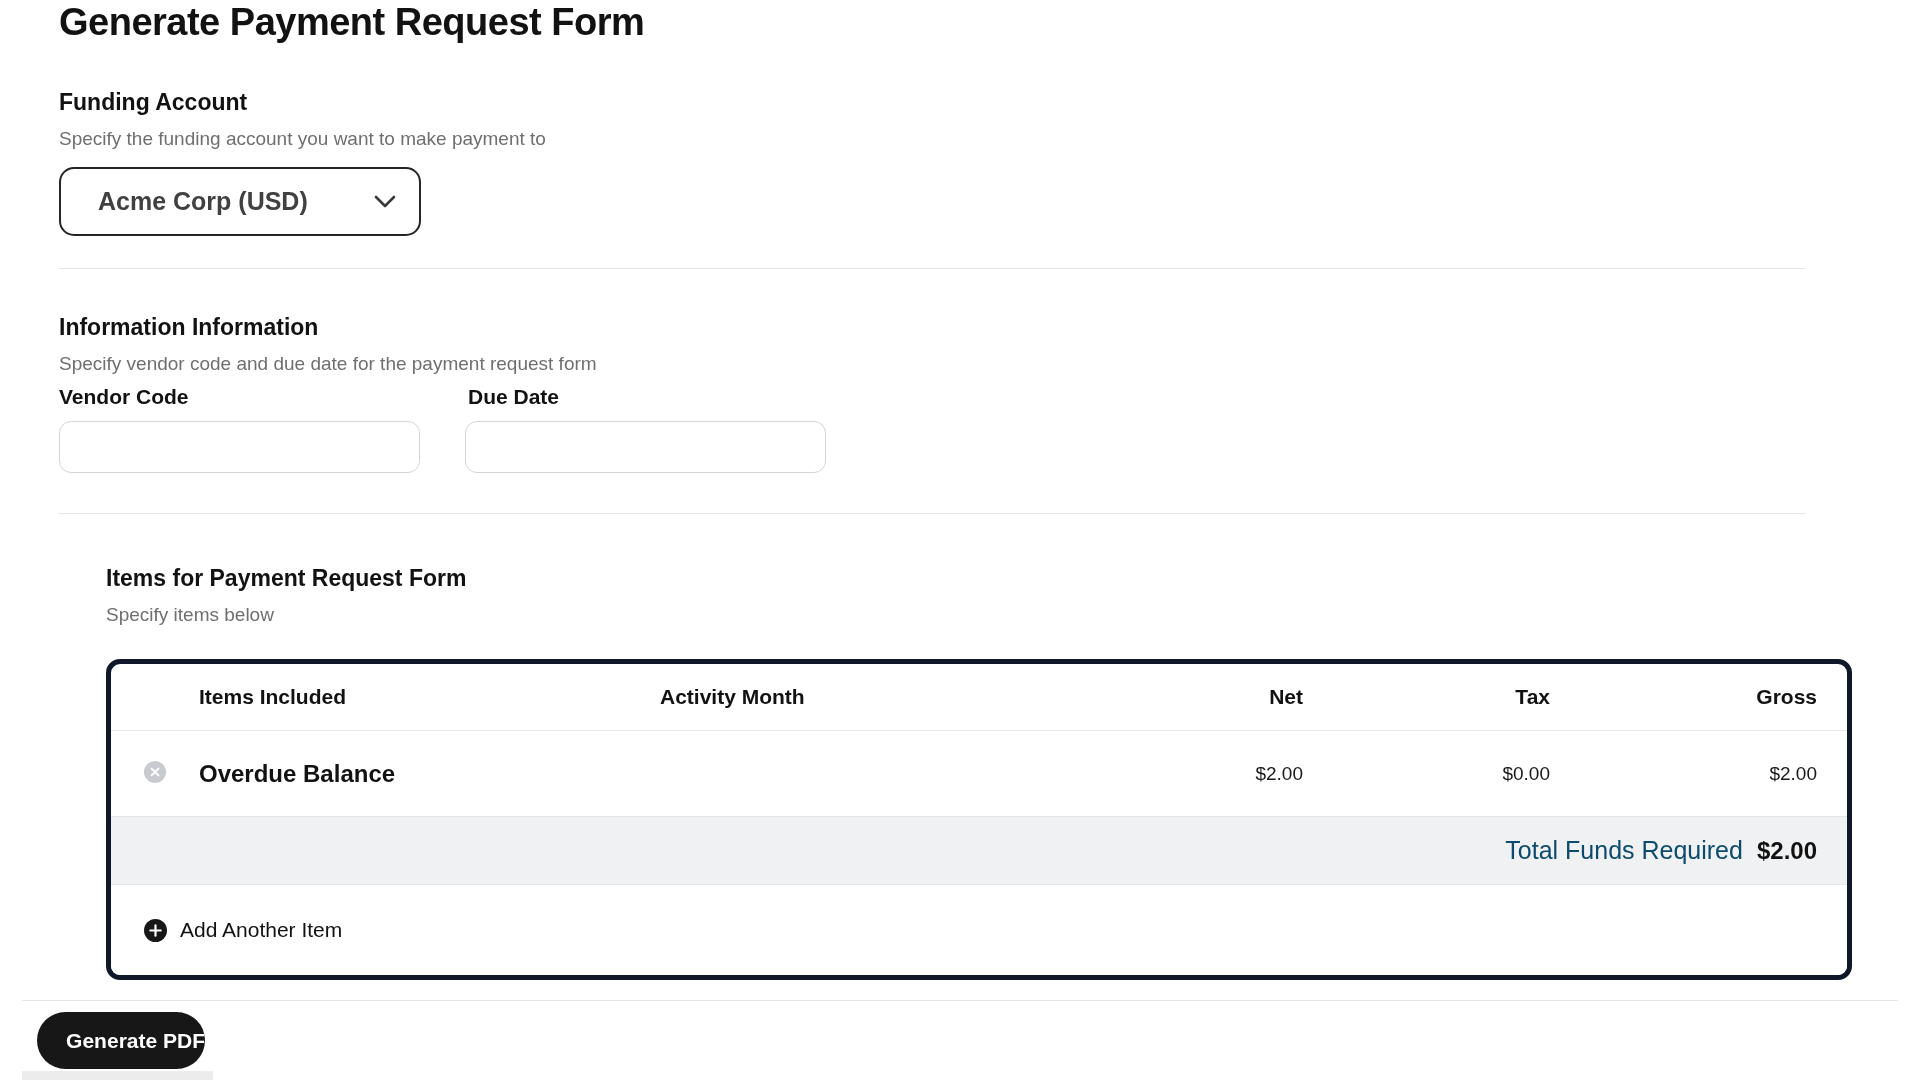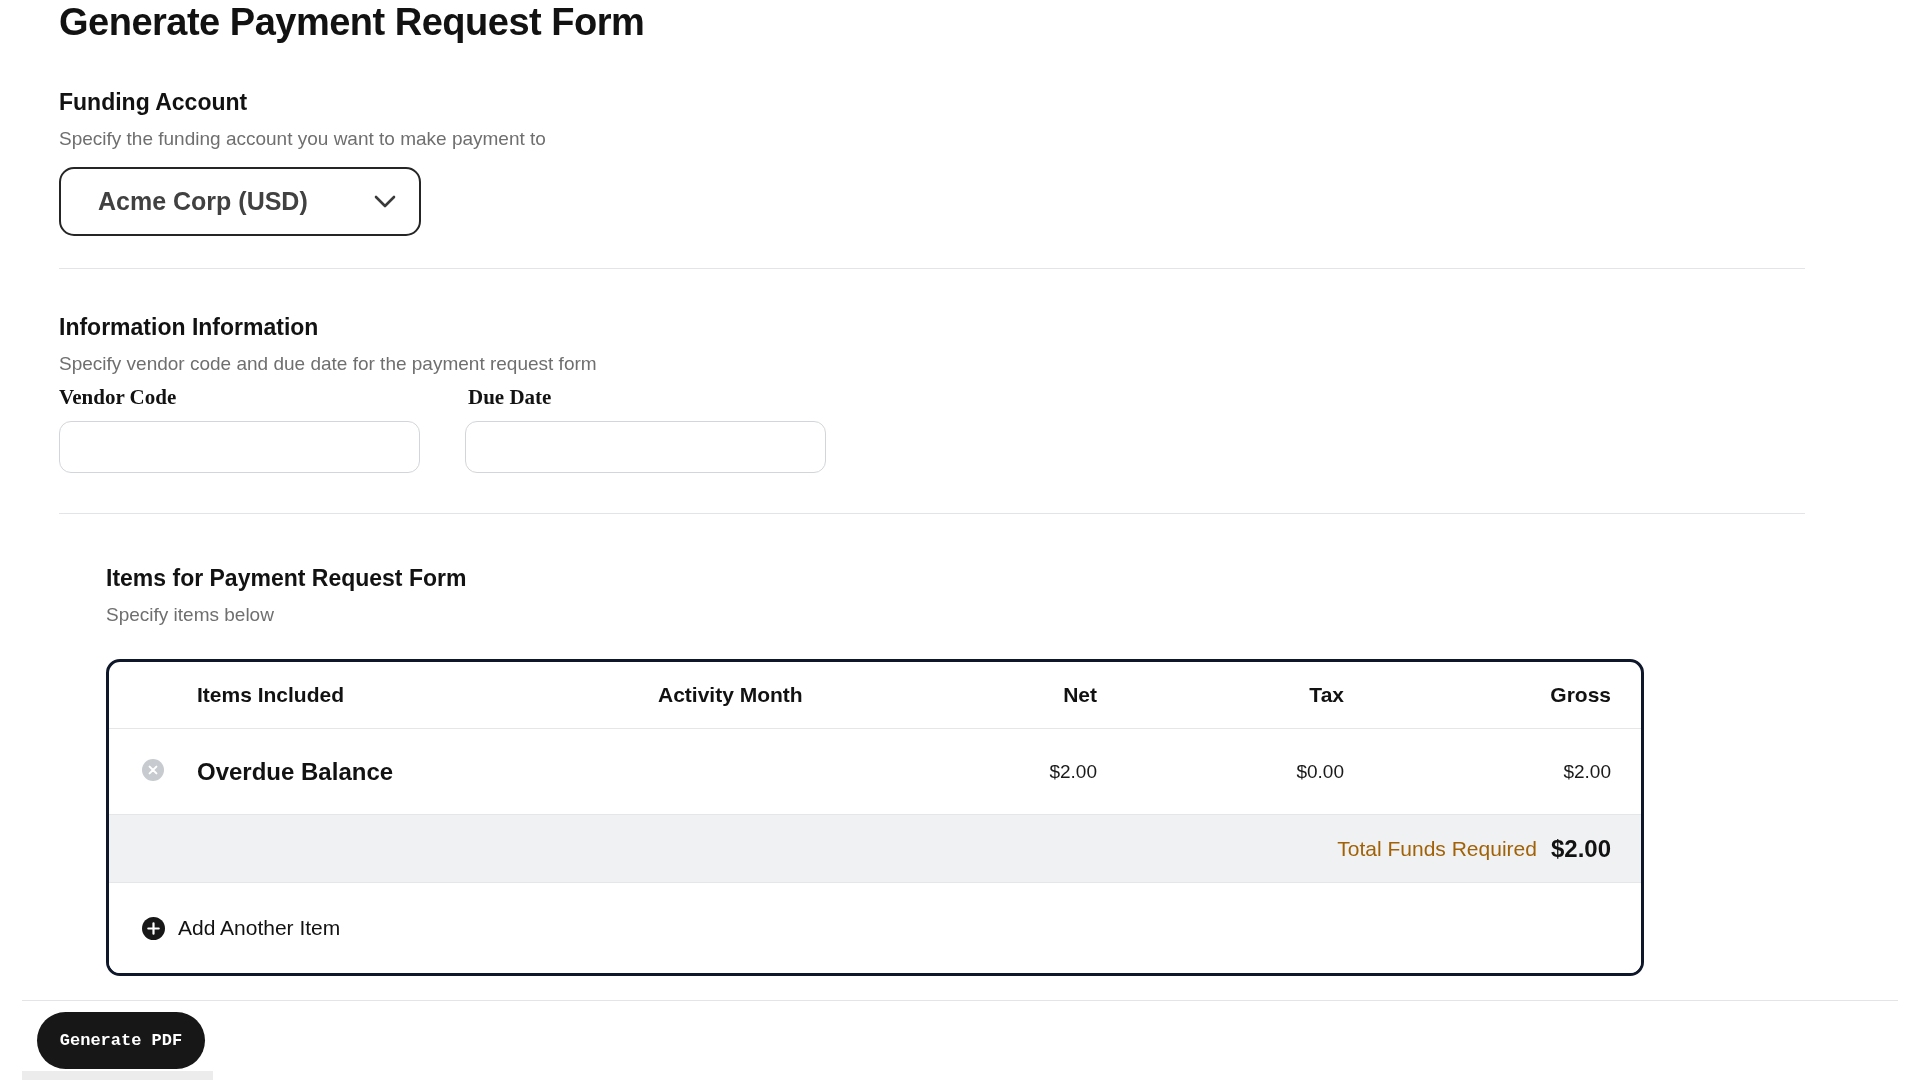--- a/index.html
+++ b/index.html
@@ -37,35 +37,35 @@
     display: flex; align-items: center; justify-content: space-between;
     padding: 0 23px 0 37px;
     background: #fff;
     border: 2px solid #252525; border-radius: 15px;
     font-family: "Liberation Sans", sans-serif;
     font-size: 25px; font-weight: 700; color: #414141;
     cursor: pointer;
   }
   .dropdown .chev { display: flex; align-items: center; }
 
-  .fields-labels { display: flex; margin-top: 11px; font-family: Liberation Serif, serif; }
+  .fields-labels { display: flex; margin-top: 11px; }
   .fields-labels label { display: block; width: 409px; font-size: 21px; line-height: 20px; font-weight: 700; color: #121212; }
   .fields-inputs { display: flex; gap: 45px; margin-top: 14px; }
   .fields-inputs input {
     width: 361px; height: 52px;
     border: 1.5px solid #d2d6da; border-radius: 12px;
     font-family: "Liberation Sans", sans-serif;
     font-size: 20px; color: #141414; padding: 0 16px;
     background: #fff; outline: none;
   }
 
   .items-table {
     margin-top: 32px;
-    width: 1538px;
-    border: 3px solid #0f172a; border-radius: 14px;
+    width: 1746px;
+    border: 5px solid #0f172a; border-radius: 14px;
     background: #fff; overflow: hidden;
   }
   .tgrid {
     display: grid;
     grid-template-columns: 88px 461px 1fr 180px 247px 267px;
     align-items: center;
     padding-right: 30px;
   }
   .thead { height: 67px; border-bottom: 1px solid #e4e6e8; }
   .thead .th { font-size: 21px; font-weight: 700; color: #121212; }
@@ -75,40 +75,41 @@
   .td.num { font-size: 19px; color: #1a1a1a; }
   .icon-cell { display: flex; justify-content: center; }
   .remove-btn { background: none; border: none; padding: 0; cursor: pointer; display: flex; }
 
   .total-row {
     height: 68px; background: #f0f1f2;
     border-bottom: 1px solid #e4e6e8;
     display: flex; align-items: center; justify-content: flex-end;
     gap: 14px; padding-right: 30px;
   }
-  .total-label { font-size: 21px; color: #a16207; }
+  .total-label { font-size: 25px; color: #0c4a6e; }
   .total-value { font-size: 24px; font-weight: 700; color: #121212; }
 
   .add-row {
     height: 90px; display: flex; align-items: center;
     padding-left: 33px; gap: 13px;
     background: #fff; border: none; width: 100%;
     font-family: "Liberation Sans", sans-serif;
     font-size: 21px; color: #121212; cursor: pointer;
     text-align: left;
   }
 
   .generate-btn {
     position: absolute; left: 37px; top: 1012px;
     width: 168px; height: 57px;
     background: #171717; color: #ffffff;
     border: none; border-radius: 29px;
-    font-family: Liberation Mono, monospace;
-    font-size: 17px; font-weight: 700;
+    font-family: Liberation Sans, sans-serif;
+    font-size: 21px; font-weight: 700;
     cursor: pointer;
+    text-align: right;
   }
   .bottom-strip { position: absolute; left: 22px; top: 1071px; width: 191px; height: 9px; background: #ececec; }
 </style>
 </head>
 <body>
 
 <div class="page">
 
   <h1 class="page-title">Generate Payment Request Form</h1>
 

